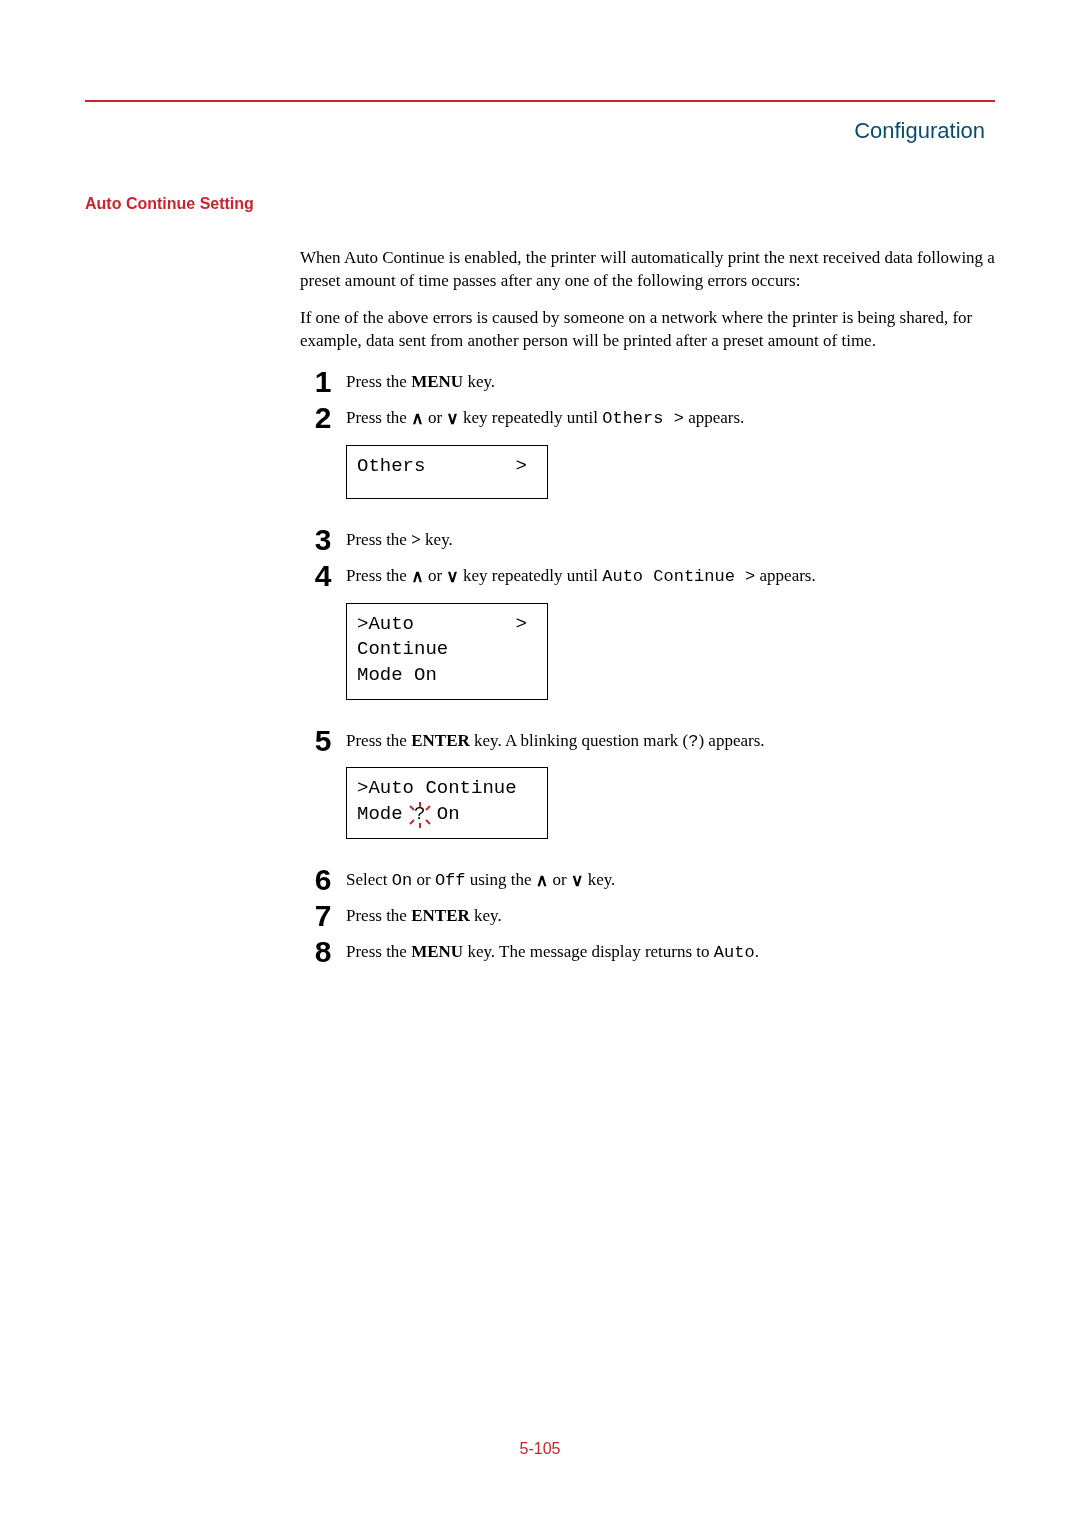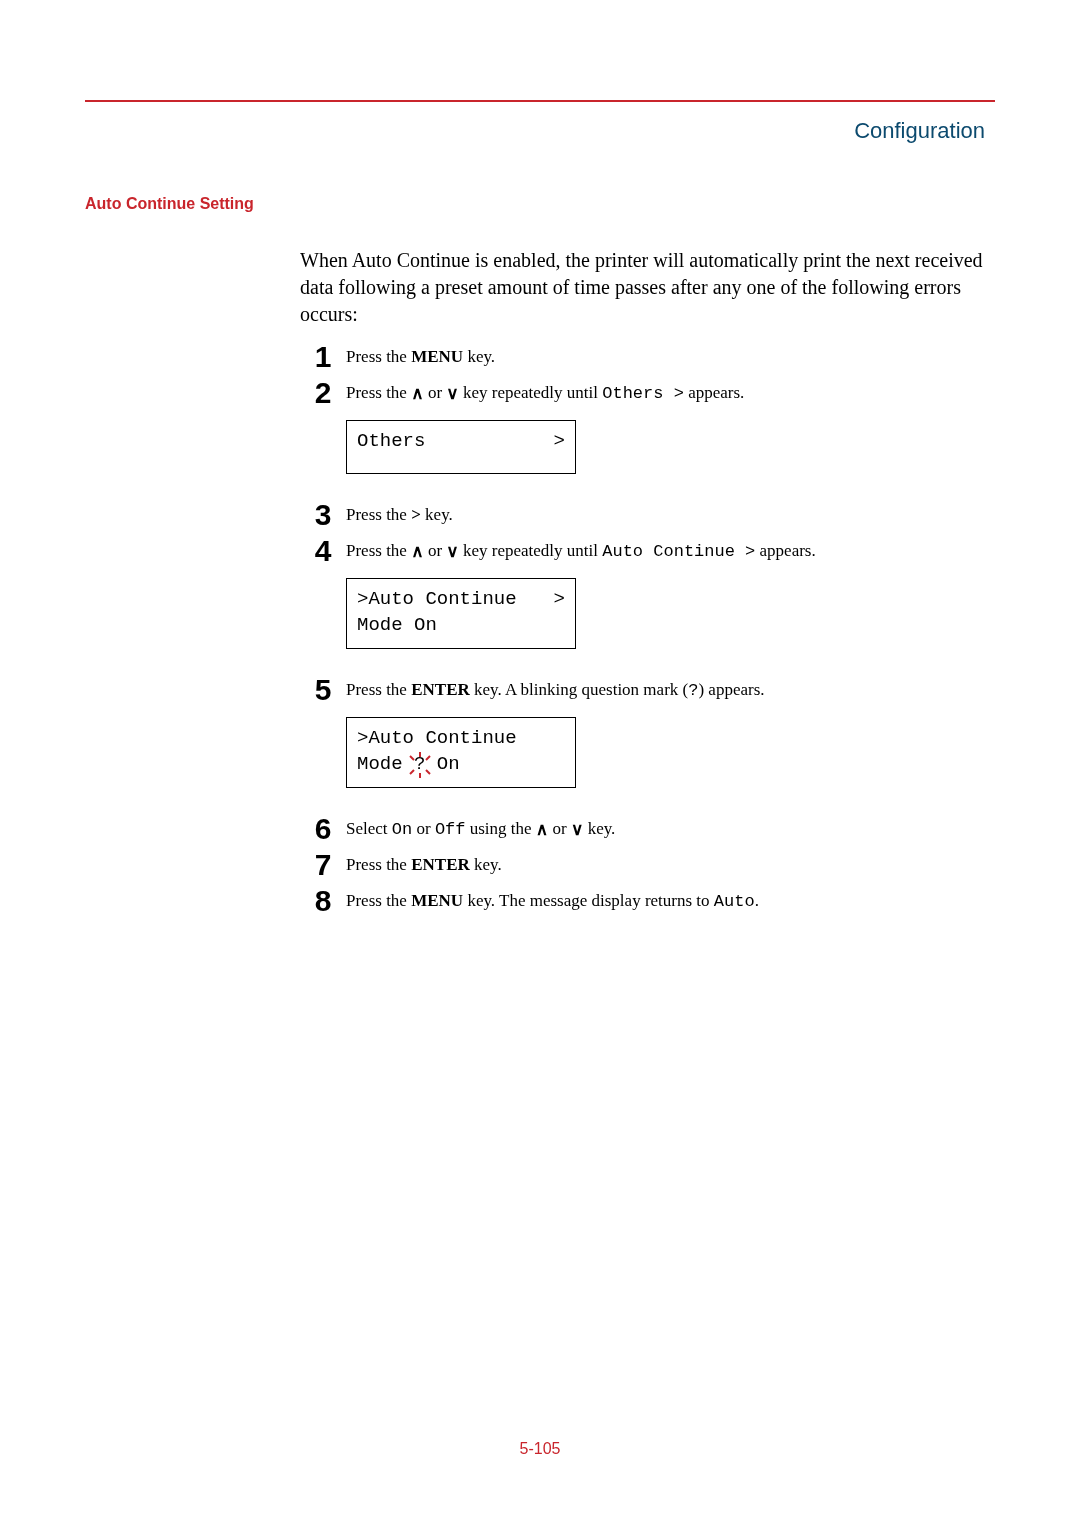--- a/index.html
+++ b/index.html
@@ -36,21 +36,21 @@
       color: #c9252c;
       font-family: Arial, Helvetica, sans-serif;
       font-weight: bold;
       font-size: 16px;
       margin-bottom: 34px;
     }
     .body-block {
       margin-left: 215px;
     }
     .para {
-      font-size: 20px;
+      font-size: 17px;
       line-height: 1.35;
       margin-bottom: 14px;
       color: #000;
     }
     .mono {
       font-family: "Courier New", Courier, monospace;
       font-size: 17px;
       line-height: 1.45;
       white-space: pre;
       margin-bottom: 14px;
@@ -88,23 +88,23 @@
     }
     .arrow-icon {
       display: inline-block;
       font-family: Arial, sans-serif;
       font-weight: bold;
       position: relative;
       top: 1px;
     }
     .display-box {
       border: 1px solid #000;
-      width: 230px;
+      width: 202px;
       margin: 14px 0 20px 0;
-      padding: 8px 10px 10px 10px;
+      padding: 8px 20px 10px 10px;
       font-family: "Courier New", Courier, monospace;
       font-size: 19px;
       line-height: 1.35;
       position: relative;
       min-height: 54px;
     }
     .display-box.two-line {
       min-height: 30px;
     }
     .display-line {
@@ -139,20 +139,21 @@
 <body>
 
 <div class="top-rule"></div>
 <div class="running-header">Configuration</div>
 
 <div class="content">
   <h2 class="section-heading">Auto Continue Setting</h2>
 
   <div class="body-block">
     <p class="para">When Auto Continue is enabled, the printer will automatically print the next received data following a preset amount of time passes after any one of the following errors occurs:</p>
+    <p class="para">If one of the above errors is caused by someone on a network where the printer is being shared, for example, data sent from another person will be printed after a preset amount of time.</p>
 
     <div class="steps">
 
       <div class="step">
         <div class="step-num">1</div>
         <div class="step-body">
           <span>Press the </span><span class="key-bold">MENU</span><span> key.</span>
         </div>
       </div>
 

